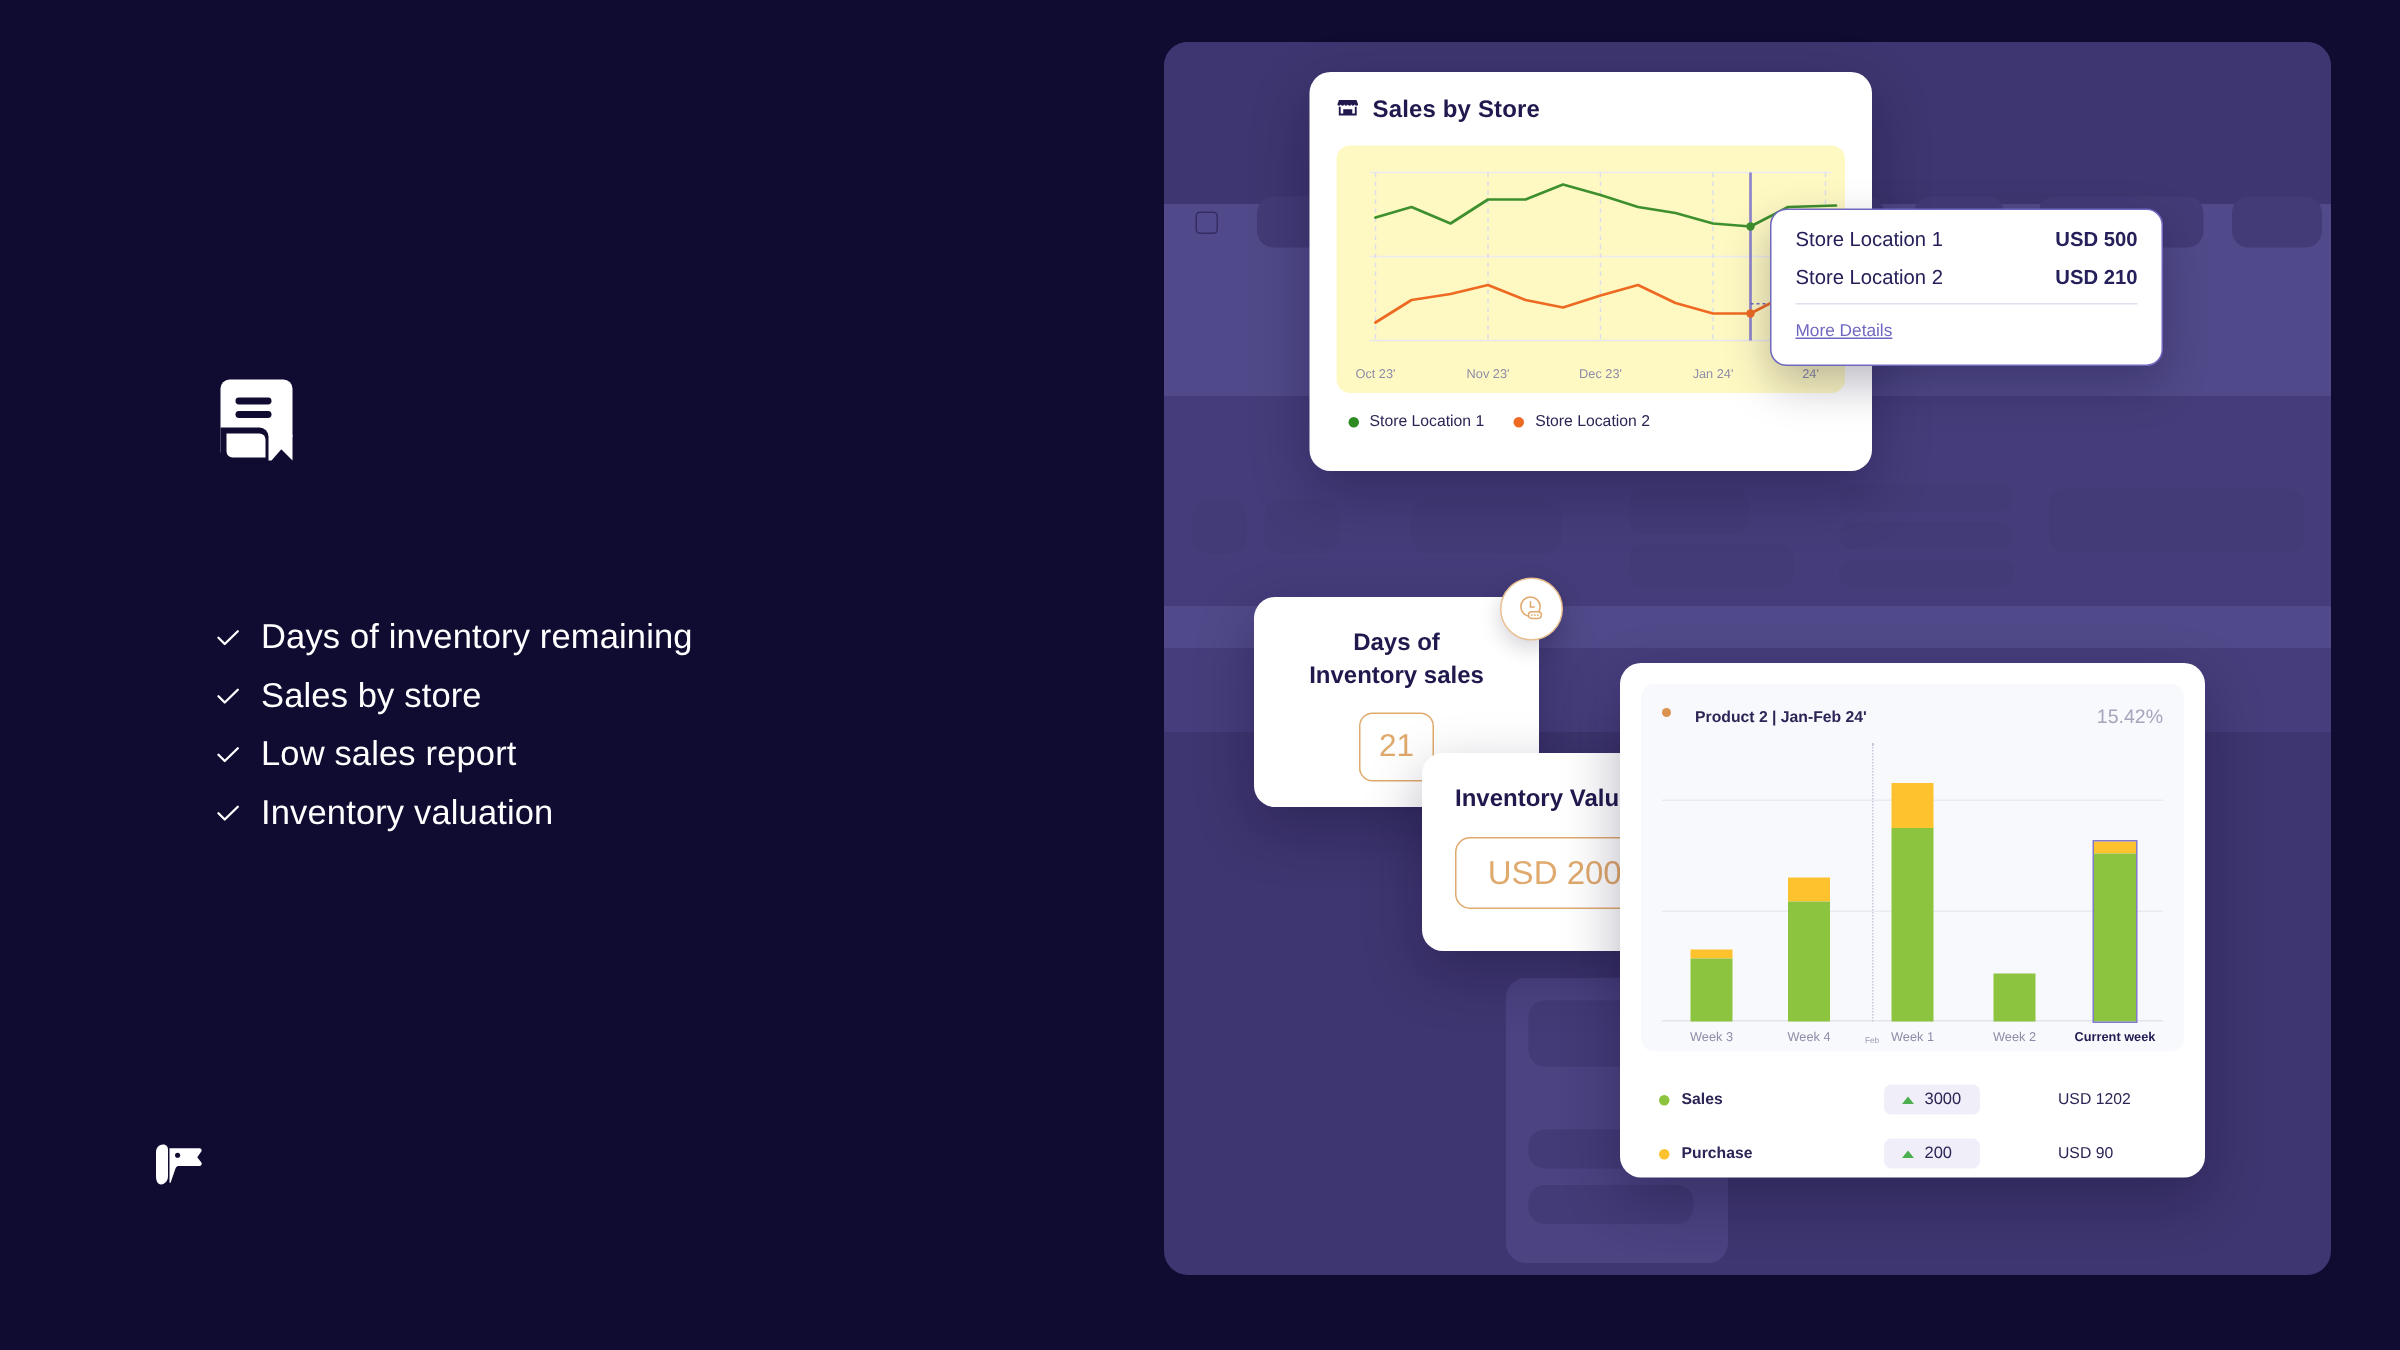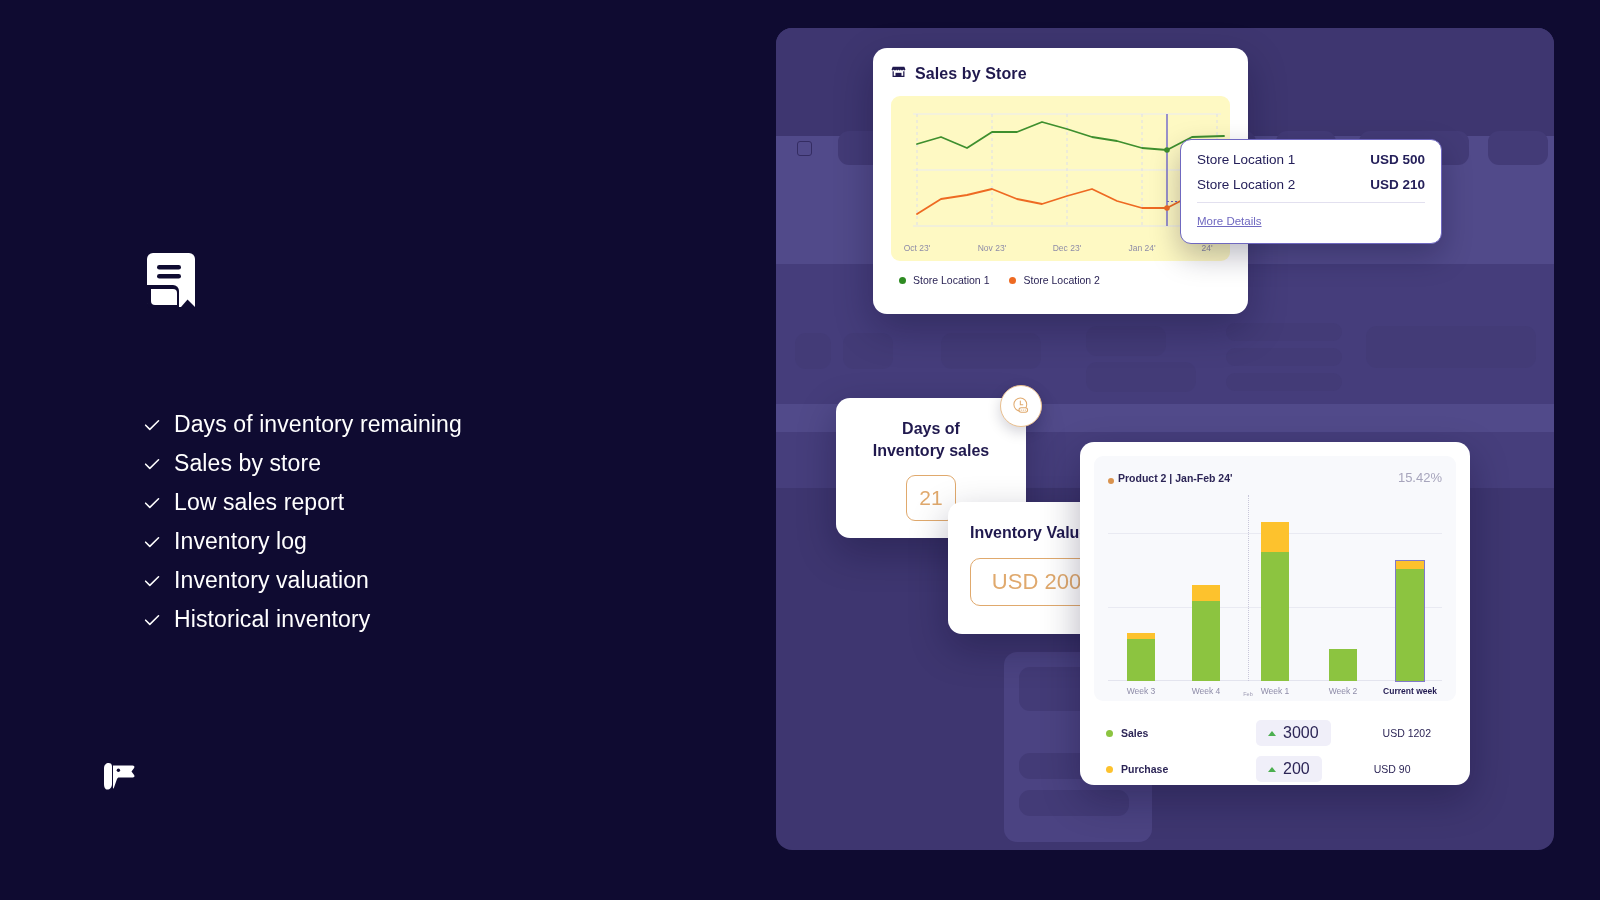--- a/index.html
+++ b/index.html
@@ -154,21 +154,21 @@
     font-size: 22px; color: #E0A96D;
   }
 
   
   #bar-card { left: 320px; top: 442px; width: 390px; height: 343px; padding: 14px 14px 0 14px; }
   .bar-plot-wrap {
     position: relative; background: #F8F9FC; border-radius: 9px;
     width: 362px; height: 245px; padding: 14px 14px 0 14px;
   }
   .bar-head { display: flex; justify-content: space-between; align-items: center; }
-  .bar-head-left { display: flex; align-items: flex-end; gap: 4px; }
+  .bar-head-left { display: flex; align-items: flex-start; gap: 16px; }
   .bar-head-title { font-size: 10.5px; font-weight: 700; color: #2C2556; }
   .bar-head-pct { font-size: 13px; color: #A7A5BC; }
 
   .bars-area { position: relative; width: 334px; height: 186px; margin-top: 10px; }
   .gridline { position: absolute; left: 0; width: 100%; height: 1px; background: #E9EAF2; }
   .month-div { position: absolute; top: 0; bottom: 0; width: 1px; border-left: 1px dotted #C9C7DA; }
   .month-div-label {
     position: absolute; font-size: 5.5px; color: #9D9BB3;
     transform: translateX(-50%);
   }
@@ -187,21 +187,21 @@
   .axis-base { position: absolute; left: 0; bottom: 0; width: 100%; height: 1px; background: #E3E4EE; }
 
   .stats-rows { padding: 14px 6px 0 12px; }
   .stat-row { display: flex; align-items: center; height: 36px; }
   .stat-name { display: flex; align-items: center; gap: 8px; width: 150px; }
   .stat-name-txt { font-size: 10.5px; font-weight: 700; color: #2C2556; }
   .stat-pill {
     display: inline-flex; align-items: center; gap: 7px;
     background: #F0EFF9; border-radius: 5px;
     padding: 4px 12px; min-width: 64px;
-    font-size: 16px; color: #2C2556;
+    font-size: 11px; color: #2C2556;
   }
   .tri-up {
     width: 0; height: 0;
     border-left: 4.5px solid transparent;
     border-right: 4.5px solid transparent;
     border-bottom: 5px solid #4CAF50;
     display: inline-block;
   }
   .stat-amount { font-size: 10.5px; color: #2C2556; margin-left: 52px; }
 </style>
@@ -248,37 +248,21 @@
             </svg>
         </span>
         <span class="feature-label">Low sales report</span>
       </li>
       <li class="feature-item">
         <span class="check-icon">
           <svg viewBox="0 0 22 22" width="20" height="20">
               <path d="M4 11.2l4.6 4.6L18.2 6.4" fill="none" stroke="#fff" stroke-width="1.7" stroke-linecap="round" stroke-linejoin="round"></path>
             </svg>
         </span>
-        <span class="feature-label">Inventory log</span>
-      </li>
-      <li class="feature-item">
-        <span class="check-icon">
-          <svg viewBox="0 0 22 22" width="20" height="20">
-              <path d="M4 11.2l4.6 4.6L18.2 6.4" fill="none" stroke="#fff" stroke-width="1.7" stroke-linecap="round" stroke-linejoin="round"></path>
-            </svg>
-        </span>
         <span class="feature-label">Inventory valuation</span>
-      </li>
-      <li class="feature-item">
-        <span class="check-icon">
-          <svg viewBox="0 0 22 22" width="20" height="20">
-              <path d="M4 11.2l4.6 4.6L18.2 6.4" fill="none" stroke="#fff" stroke-width="1.7" stroke-linecap="round" stroke-linejoin="round"></path>
-            </svg>
-        </span>
-        <span class="feature-label">Historical inventory</span>
       </li>
     </ul>
 
     <div class="footer-logo">
       <svg viewBox="0 0 44 40" width="44" height="40">
         <path d="M6 10c0-3 2.2-5 4.6-5 2 0 3.4 1.2 3.4 3.4V26c0 3.4-2.2 5.6-4.6 5.6C7 31.6 6 29 6 26V10z" fill="#fff"></path>
         <path d="M15 7.5h19.5c1.6 0 2.5 1.1 1.6 2.4l-2.6 3.6 2.6 3.4c1 1.3.1 2.5-1.5 2.5H21c-1 0-1.6.6-2 1.6l-3 8.6c-.5 1.5-1 1.5-1 0V7.5z" fill="#fff"></path>
         <circle cx="20.4" cy="12.2" r="1.7" fill="#0F0B31"></circle>
       </svg>
     </div>

